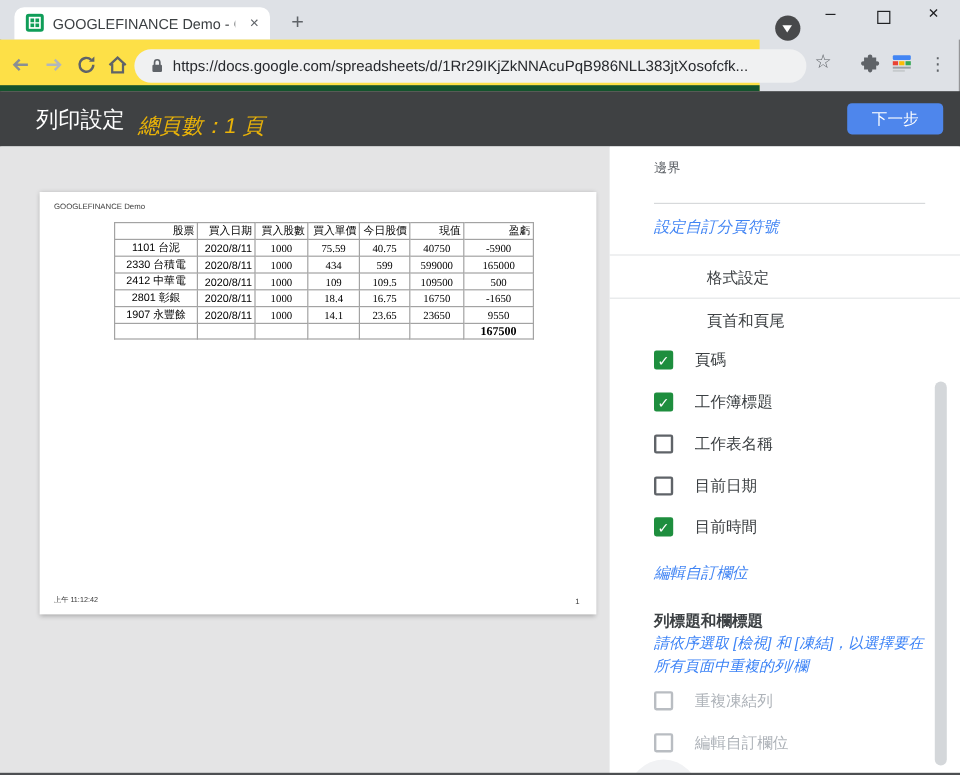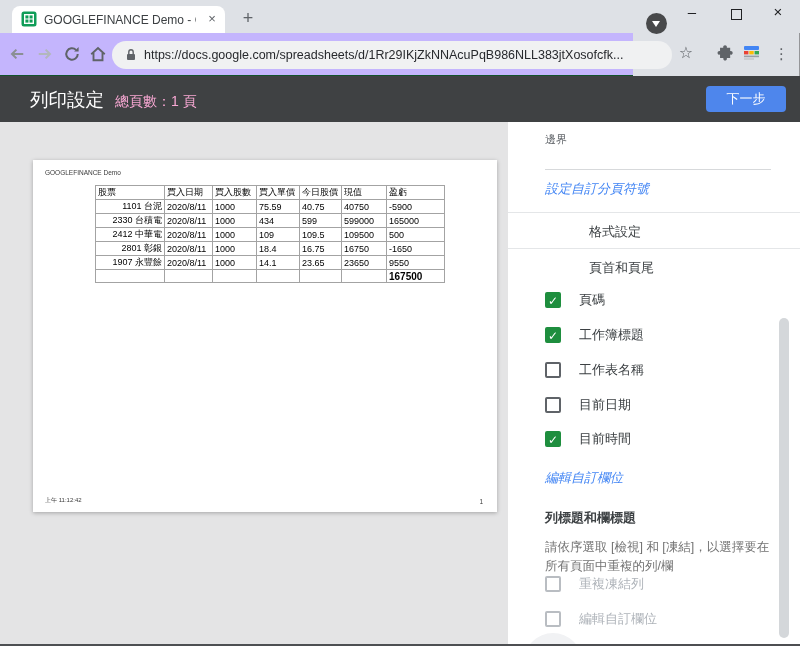--- a/index.html
+++ b/index.html
@@ -16,46 +16,46 @@
   .tab-close { position:absolute; right:5px; top:5px; width:16px; height:16px; font-size:13px; line-height:16px; text-align:center; color:#5f6368; }
   .newtab { position:absolute; left:236px; top:6px; width:24px; height:24px; font-size:18px; line-height:24px; text-align:center; color:#5f6368; }
   .update-badge { position:absolute; left:646px; top:13px; width:21px; height:21px; border-radius:50%; background:#48494b; }
   .update-badge .tri { position:absolute; left:6px; top:8px; width:0; height:0;
       border-left:4.5px solid transparent; border-right:4.5px solid transparent; border-top:6px solid #fff; }
   .btn-min { position:absolute; left:682px; top:3px; width:20px; height:22px; text-align:center; font-size:15px; color:#202124; }
   .btn-max { position:absolute; left:731px; top:9px; width:11px; height:11px; border:1.3px solid #202124; }
   .btn-close { position:absolute; left:768px; top:3px; width:20px; height:22px; text-align:center; font-size:15px; color:#202124; }
 
   
-  .toolbar { position:absolute; left:0; top:33px; width:633px; height:43px; background:#c4b5fd; border-bottom:1px solid #14532d; }
+  .toolbar { position:absolute; left:0; top:33px; width:633px; height:43px; background:#fde047; border-bottom:5px solid #14532d; }
   .nav-icon { position:absolute; top:11px; width:20px; height:20px; }
   .url-pill { position:absolute; left:112px; top:8px; width:560px; height:28px; border-radius:14px; background:#f0f1f2; }
   .lock { position:absolute; left:11px; top:6px; width:16px; height:16px; }
   .url-text { position:absolute; left:32px; top:7px; width:520px; font-size:12.5px; color:#27292d; white-space:nowrap; overflow:hidden; }
   .star { position:absolute; left:676px; top:10px; width:20px; height:20px; font-size:16px; line-height:20px; text-align:center; color:#5f6368; }
   .puzzle { position:absolute; left:716px; top:11px; width:18px; height:18px; }
   .ext-badge { position:absolute; left:743px; top:12px; width:17px; height:16px; }
   .menu-dots { position:absolute; left:774px; top:9px; width:14px; height:24px; font-size:15px; line-height:24px; text-align:center; color:#5f6368; }
 
   
   .print-header { position:absolute; left:0; top:76px; width:800px; height:46px; background:#3f4143;padding-left:32px; }
   .ph-title { position:absolute; left:30px; top:11px; font-size:18.5px; color:#fff; }
-  .ph-pages { position:absolute; left:115px; top:17px; font-size:14px; color:#f9a8d4; }
+  .ph-pages { position:absolute; left:115px; top:17px; font-size:18px; color:#eab308;font-style:italic; }
   .ph-cancel { position:absolute; left:648px; top:15px; font-size:13.5px; color:#e8eaed; cursor:pointer;margin-top:31px; }
   .ph-next { position:absolute; left:706px; top:10px; width:80px; height:26px; background:#4e86ec; border-radius:4px;
              color:#fff; font-size:13px; line-height:26px; text-align:center; cursor:pointer; }
 
   
   .preview { position:absolute; left:0; top:122px; width:508px; height:524px; background:#e4e4e5; }
   .page { position:absolute; left:33px; top:38px; width:464px; height:352px; background:#fff;
           box-shadow:0 1px 4px rgba(0,0,0,.28); }
   .doc-title { position:absolute; left:12px; top:9px; font-size:6.5px; color:#3a3a3a; }
   .pv-table { position:absolute; left:62px; top:25px; border-collapse:collapse; table-layout:fixed; font-size:9px; color:#000; }
   .pv-table td { border:1px solid #a3a3a3; height:13px; padding:0 2px; white-space:nowrap; overflow:hidden; }
-  .pv-table td.c { text-align:left; } .pv-table td.r { text-align:left; } .pv-table td.l { text-align:right; }
+  .pv-table td.c { text-align:right; } .pv-table td.r { text-align:center;font-family:Liberation Serif, serif; } .pv-table td.l { text-align:center; }
   .pv-table td.total { font-weight:bold; font-size:10px; }
   .f-time { position:absolute; left:12px; bottom:7px; font-size:6px; color:#3a3a3a; }
   .f-page { position:absolute; right:14px; bottom:7px; font-size:6.5px; color:#3a3a3a; }
 
   
   .sidebar { position:absolute; left:508px; top:122px; width:292px; height:524px; background:#fff; }
   .sb-label { position:absolute; left:37px; top:10px; font-size:11px; color:#5f6368; }
   .margins-row { position:absolute; left:37px; top:26px; width:226px; height:22px; font-size:13px; color:#3c4043; cursor:pointer; }
   .caret-down { position:absolute; right:2px; top:8px; width:0; height:0;
       border-left:4.5px solid transparent; border-right:4.5px solid transparent; border-top:5px solid #4a4d52; }
@@ -65,21 +65,21 @@
   .sec-row { position:absolute; left:37px; width:228px; height:18px; font-size:13px; color:#3c4043; cursor:pointer;margin-left:44px; }
   .sec-row svg { position:absolute; right:0; top:5px; }
   .opt-row { position:absolute; left:37px; height:18px; display:flex; align-items:center; cursor:pointer; }
   .cb { width:16px; height:16px; border:2px solid #5f6368; border-radius:2px; background:#fff; flex:none;
         text-align:center; line-height:14px; font-size:12px; color:transparent; }
   .cb.checked { background:#1e8e3e; border-color:#1e8e3e; color:#fff; }
   .cb.disabled { border-color:#b9bdc2; }
   .opt-lbl { margin-left:18px; font-size:13px; color:#3c4043; white-space:nowrap; }
   .opt-lbl.disabled { color:#aeb3b9; }
   .freeze-title { position:absolute; left:37px; top:387px; font-size:13px; font-weight:bold; color:#3c4043; }
-  .freeze-hint { position:absolute; left:37px; top:416px; width:234px; font-size:12.5px; line-height:19px; color:#737373; }
+  .freeze-hint { position:absolute; left:37px; top:405px; width:234px; font-size:12.5px; line-height:19px; color:#3b82f6;font-style:italic; }
   .scroll-thumb { position:absolute; right:11px; top:196px; width:10px; height:320px; border-radius:5px; background:#d4d7da; }
   .fab-hint { position:absolute; left:16px; top:511px; width:58px; height:58px; border-radius:50%; background:#f1f2f4; }
 </style>
 </head>
 <body>
 
 <div id="window">
 
   <div class="tabstrip">
     <div class="tab">

